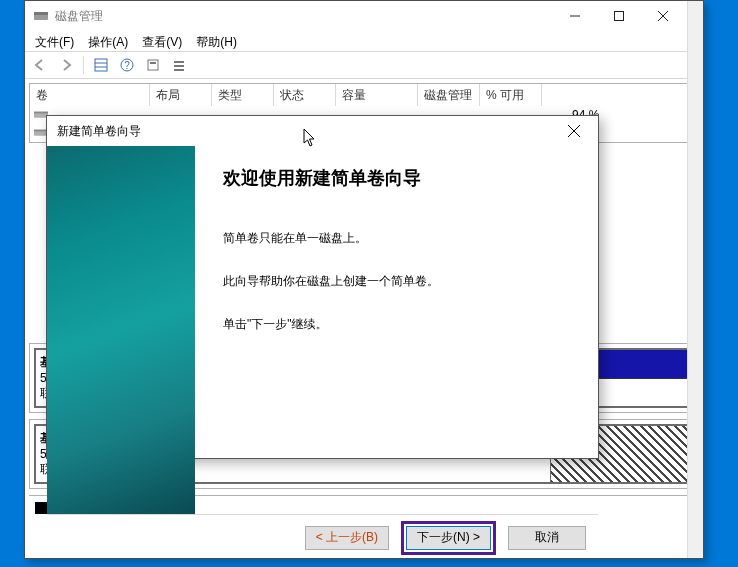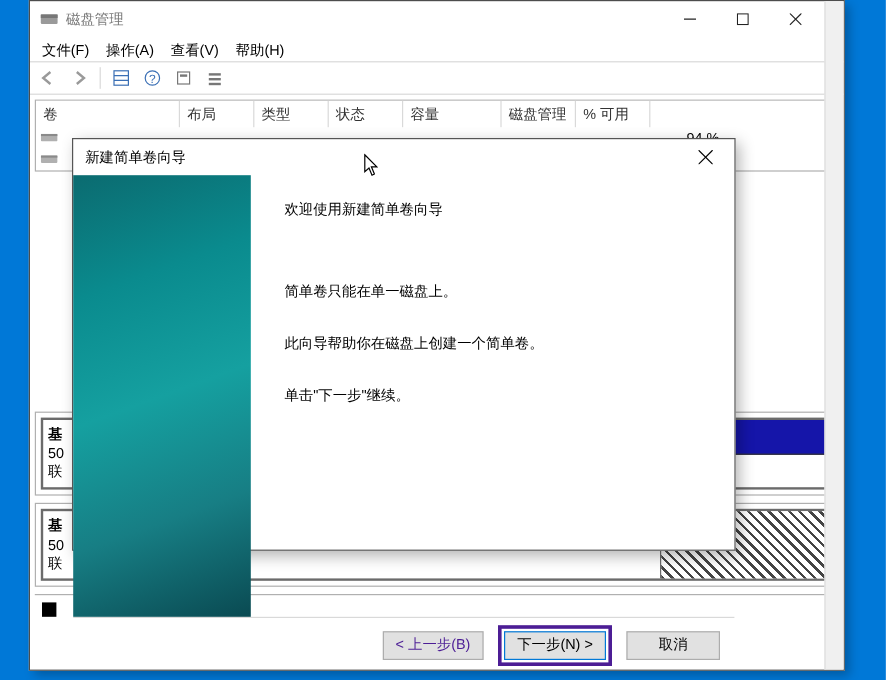--- a/index.html
+++ b/index.html
@@ -31,32 +31,32 @@
   .dp-inner{border:2px solid #6b6b6b;margin:4px;min-height:56px;display:flex}
   .dp-left{width:90px;border-right:1px solid #6b6b6b;padding:4px}
   .dp-parts{flex:1;display:flex}
   .part{border-left:1px solid #6b6b6b}
   .part.header{background:#1515a9;height:18px;flex:1;border-bottom:1px solid #333}
   .part.body{flex:1}
   .part.hatch{background:repeating-linear-gradient(45deg,#444,#444 2px,#fff 2px,#fff 6px)}
   .legend{height:24px;border-top:1px solid #b0b0b0;display:flex;align-items:center;padding:0 6px}
   .legend .sq{width:12px;height:12px;background:#000;margin-right:6px}
   
-  .wizard{position:absolute;left:60px;top:115px;width:553px;height:344px;background:#fff;border:1px solid #555;box-shadow:4px 4px 12px rgba(0,0,0,.3)}
+  .wizard{position:absolute;left:46px;top:115px;width:553px;height:344px;background:#fff;border:1px solid #555;box-shadow:4px 4px 12px rgba(0,0,0,.3)}
   .wiz-title{height:30px;display:flex;align-items:center;padding:0 6px 0 10px}
   .wiz-title .txt{flex:1;font-size:12px}
   .wiz-close{width:36px;height:100%;display:flex;align-items:center;justify-content:center;font-size:16px}
   .wiz-body{display:flex;height:368px}
   .wiz-side{width:148px;background:linear-gradient(160deg,#0b6b70 0%,#0a8b8e 25%,#15a0a0 50%,#177e84 75%,#0a4a52 100%)}
   .wiz-content{flex:1;padding:12px 20px 20px 28px}
-  .wiz-heading{font-size:12px;font-weight:400;margin:8px 0 52px}
+  .wiz-heading{font-size:18px;font-weight:700;margin:8px 0 40px}
   .wiz-p{font-size:12px;margin:0 0 26px}
   .wiz-footer{height:46px;border-top:1px solid #d9d9d9;display:flex;align-items:center;justify-content:flex-end;padding:0 12px;gap:12px}
   .btn{height:24px;min-width:78px;border:1px solid #adadad;background:#e1e1e1;font-size:12px;display:flex;align-items:center;justify-content:center;padding:0 10px}
-  .btn.disabled{color:#4c1d95}
+  .btn.disabled{color:#c2410c}
   .highlight{border:3px solid #4c1d95;padding:2px;display:inline-flex}
   
   .vscroll{position:absolute;right:0;width:16px;background:#f0f0f0;border-left:1px solid #ddd}
   
   .cursor{position:absolute;left:303px;top:128px;width:14px;height:20px;pointer-events:none}
   svg{display:block}
 </style>
 </head>
 <body>
 

